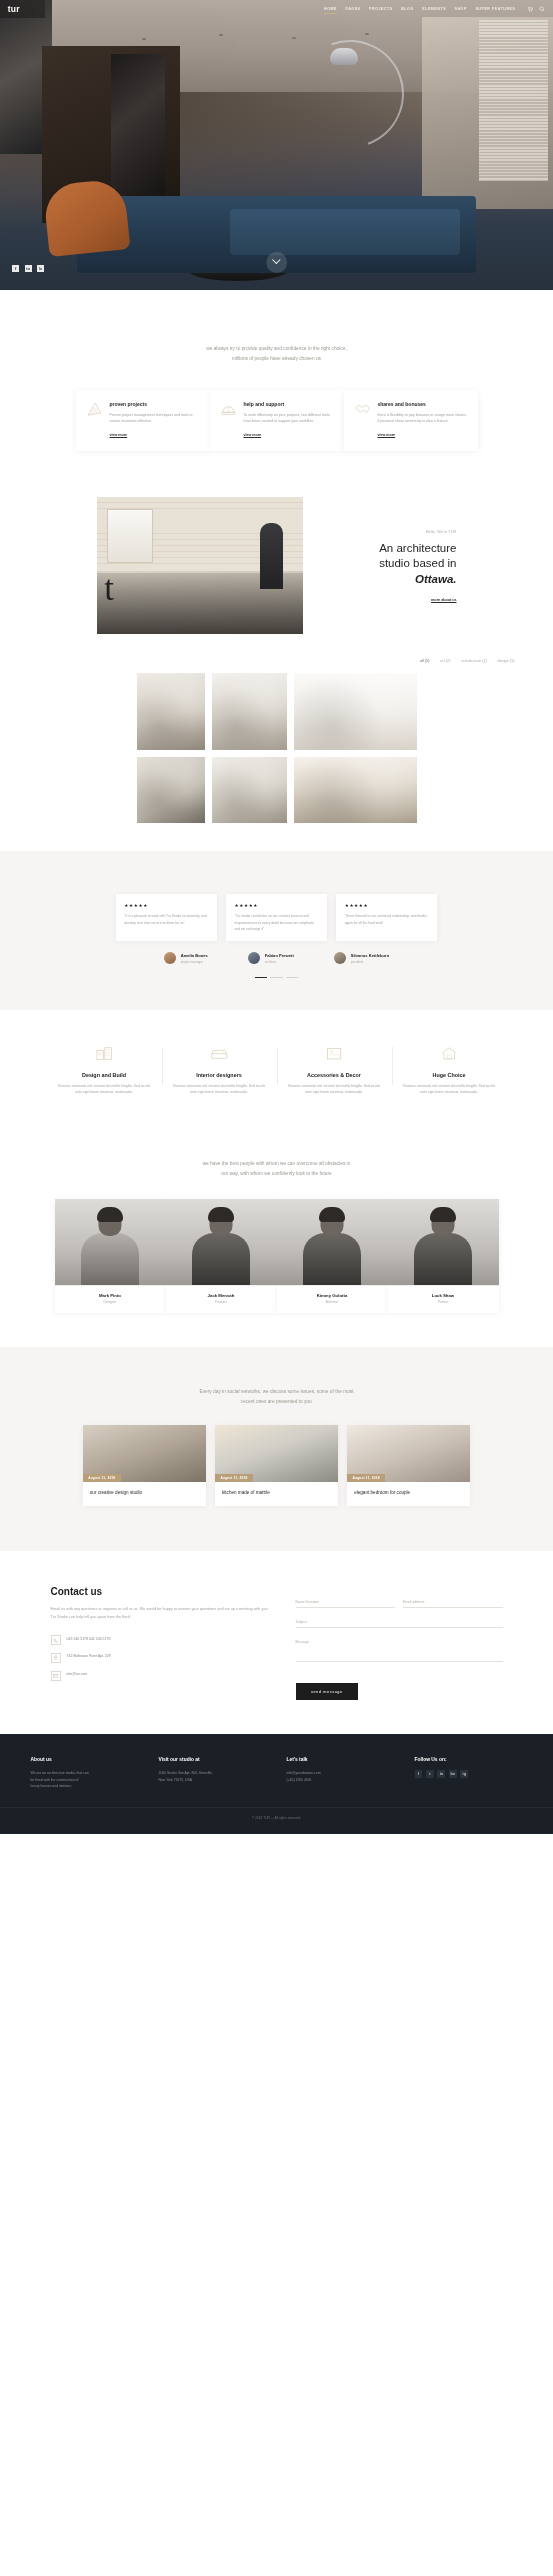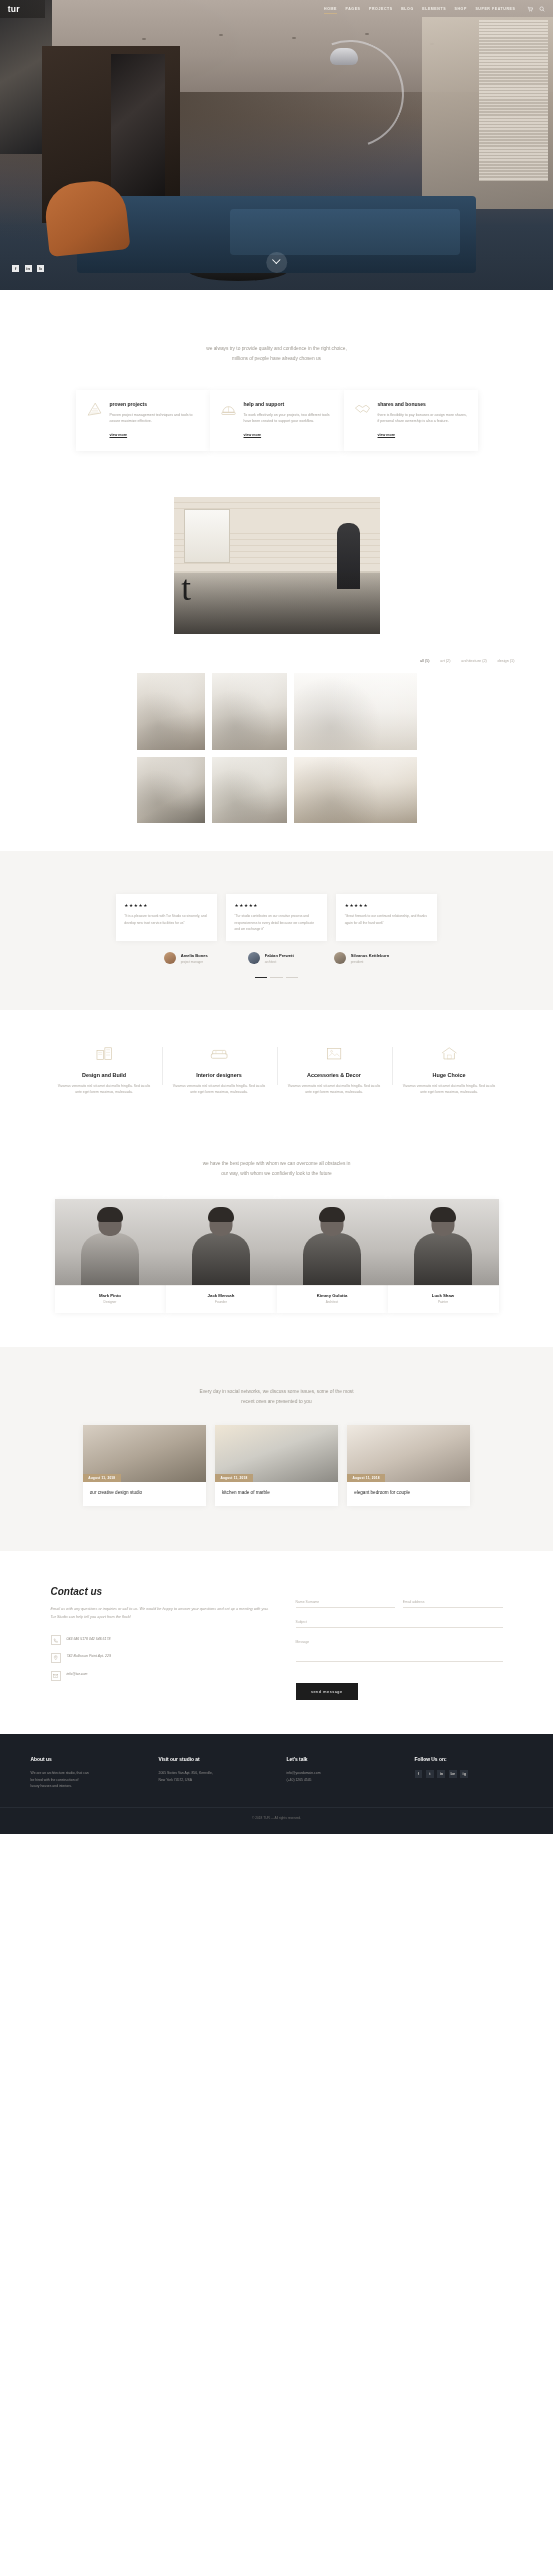--- a/index.html
+++ b/index.html
@@ -276,21 +276,21 @@
   .bl3 { background:linear-gradient(160deg,#efe9e1 0%,#ccc2b6 50%,#9b9186 100%); }
   .bl-date {
     position:absolute; left:0; bottom:0; background:#b99f78; color:#fff;
     font-size:3.2px; font-weight:bold; padding:2.3px 5.4px; letter-spacing:0.2px;
   }
   .bl-title { font-size:4.6px; color:#2b2b2b; padding:7.7px 7px 10.8px; }
 
   
   .contact { padding:35px 0 34px; }
   .contact-row { display:flex; justify-content:center; gap:26px; }
-  .c-left { width:219px;font-style:italic; }
+  .c-left { width:219px; }
   .c-left h2 { font-size:10px; font-weight:bold; color:#1f1f1f; margin-bottom:9.2px; }
   .c-left p { font-size:3.8px; line-height:2; color:#a7a29b; margin-bottom:14px; }
   .c-item { display:flex; align-items:flex-start; gap:6.1px; margin-bottom:7.7px; }
   .c-ico {
     flex:0 0 10px; height:10px; border:0.8px solid #ded9d1; display:flex;
     align-items:center; justify-content:center;
   }
   .c-txt { font-size:3.5px; color:#8d8880; line-height:1.6; padding-top:1.5px; }
   .c-right { width:207px; padding-top:14px; }
   .f-row { display:flex; gap:7.7px; }
@@ -436,20 +436,29 @@
   </section>
 
   <section class="about">
     <div class="about-img">
       <div class="brickwall"></div>
       <div class="window"></div>
       <div class="flip"></div>
       <div class="crowd"></div>
       <div class="about-letter">t</div>
     </div>
+    <div class="about-text">
+      <div class="about-hello">Hello, We're TUR</div>
+      <h2 class="about-h2">
+        <span>An architecture</span><br>
+        <span>studio based in</span><br>
+        <em>Ottawa.</em>
+      </h2>
+      <a class="about-link" href="#">more about us</a>
+    </div>
   </section>
 
   <section class="portfolio">
     <div class="filters">
       <span class="active">all (5)</span>
       <span>art (2)</span>
       <span>architecture (2)</span>
       <span>design (1)</span>
     </div>
     <div class="pf-grid">

